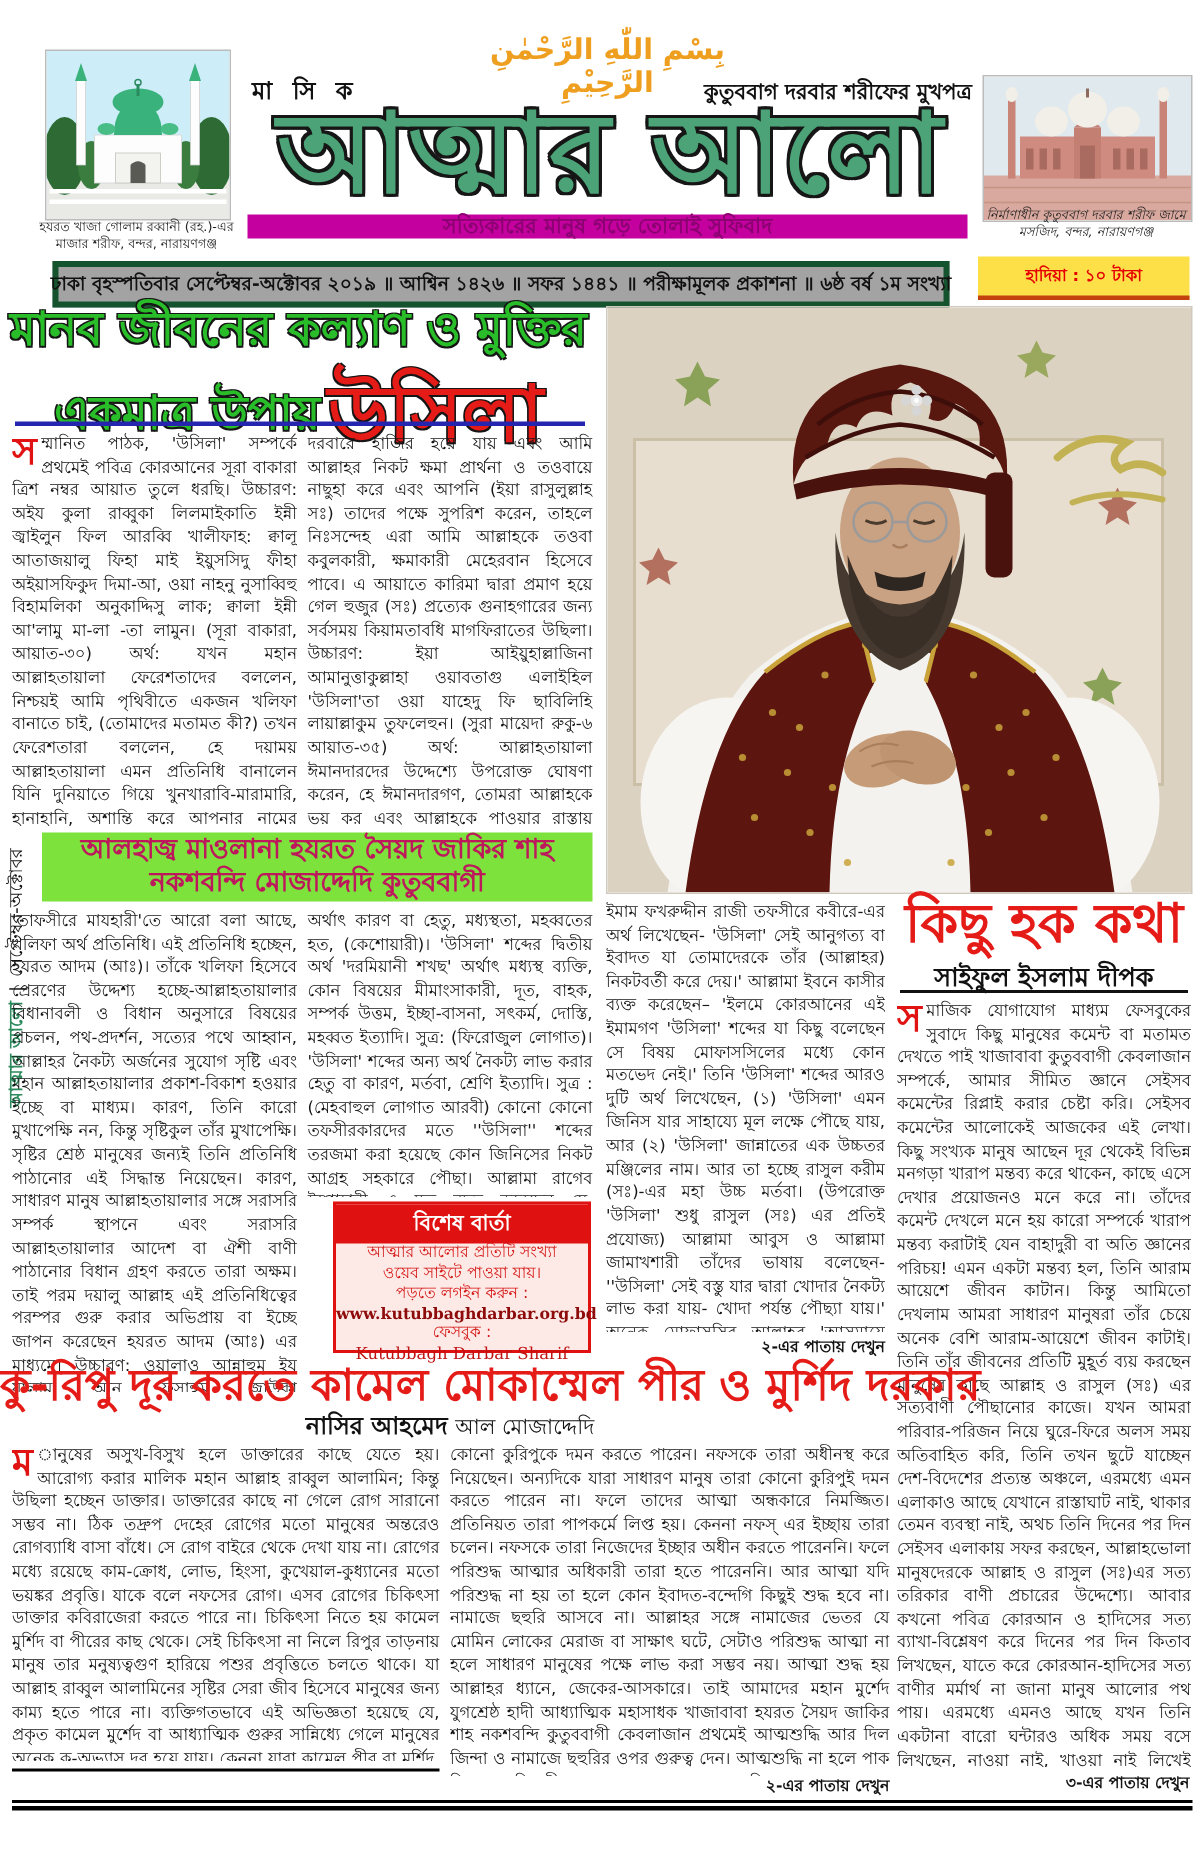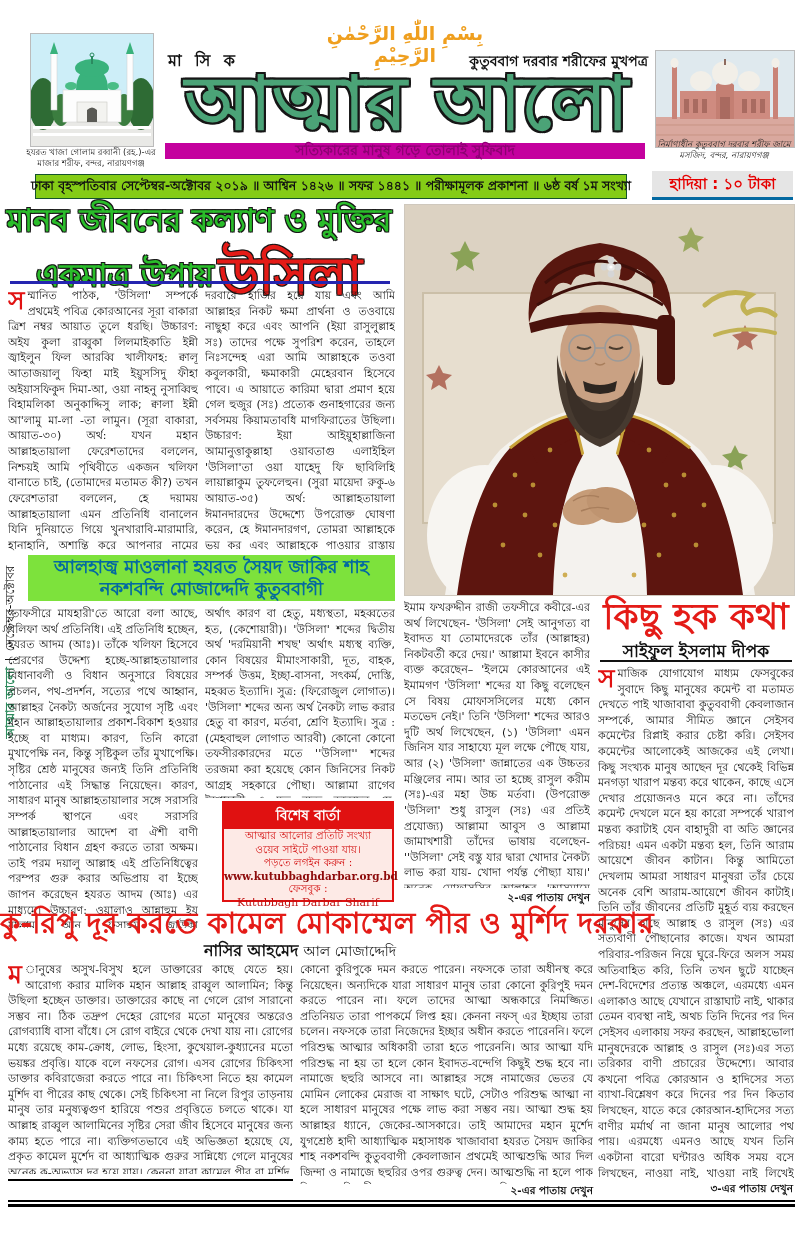--- a/index.html
+++ b/index.html
@@ -9,27 +9,27 @@
   .bn{font-family:"DejaVu Sans",sans-serif;}
   .body-col{font-size:11px;line-height:1.42;text-align:justify;overflow:hidden;color:#151515;}
   .dropcap{float:left;color:#e11212;font-weight:bold;font-size:25px;line-height:.95;margin:1px 3px 0 0;}
   .outline2{text-shadow:-2px -2px 0 #161616,2px -2px 0 #161616,-2px 2px 0 #161616,2px 2px 0 #161616,
             -2px 0 0 #161616,2px 0 0 #161616,0 -2px 0 #161616,0 2px 0 #161616;}
   .outline1{text-shadow:-1px -1px 0 #161616,1px -1px 0 #161616,-1px 1px 0 #161616,1px 1px 0 #161616;}
   .caption{font-size:8.5px;line-height:1.25;text-align:center;color:#222;}
   .masthead{font-size:74px;font-weight:bold;color:#4ba377;letter-spacing:1px;line-height:1;white-space:nowrap;}
   .slogan-bar{background:#c4019e;color:#8c0272;font-weight:bold;font-size:14px;
               display:flex;align-items:center;justify-content:center;}
-  .date-bar{background:#84cc16;border:1px solid #14532d;font-size:12.5px;font-weight:bold;
+  .date-bar{background:#a3a3a3;border:4px solid #14532d;font-size:12.5px;font-weight:bold;
             display:flex;align-items:center;justify-content:center;white-space:nowrap;}
-  .price-box{background:#e5e5e5;color:#e60000;font-weight:bold;font-size:15px;
-             display:flex;align-items:center;justify-content:center;border-bottom:3px solid #0369a1;}
+  .price-box{background:#fde047;color:#e60000;font-weight:bold;font-size:11px;
+             display:flex;align-items:center;justify-content:center;border-bottom:3px solid #c2410c;}
   .hl-green{color:#2abd2a;font-weight:bold;}
   .hl-red{color:#e41b17;font-weight:bold;}
-  .green-banner{background:#7de23c;text-align:center;font-weight:bold;color:#0369a1;
+  .green-banner{background:#7de23c;text-align:center;font-weight:bold;color:#be185d;
                 display:flex;flex-direction:column;justify-content:center;}
   .green-banner div{font-size:18px;line-height:1.2;}
   .special{border:2px solid #e01111;background:#fdeae6;}
   .special .sp-title{background:#e01111;color:#fff;font-weight:bold;font-size:14px;text-align:center;padding:1px 0;}
   .special .sp-line{color:#d41414;font-size:10.5px;text-align:center;line-height:1.3;}
   .special .sp-url{color:#8d0b0b;font-family:"DejaVu Serif",serif;font-weight:bold;font-size:10.5px;text-align:center;}
   .special .sp-fb{color:#c01212;font-family:"DejaVu Serif",serif;font-size:11px;text-align:center;}
   .continued{font-size:10.5px;font-weight:bold;color:#111;text-align:right;}
   .vside{transform:rotate(-90deg);white-space:nowrap;font-size:12px;display:flex;gap:6px;align-items:center;}
   .vside .v-brand{color:#2e8a5d;font-weight:bold;}

